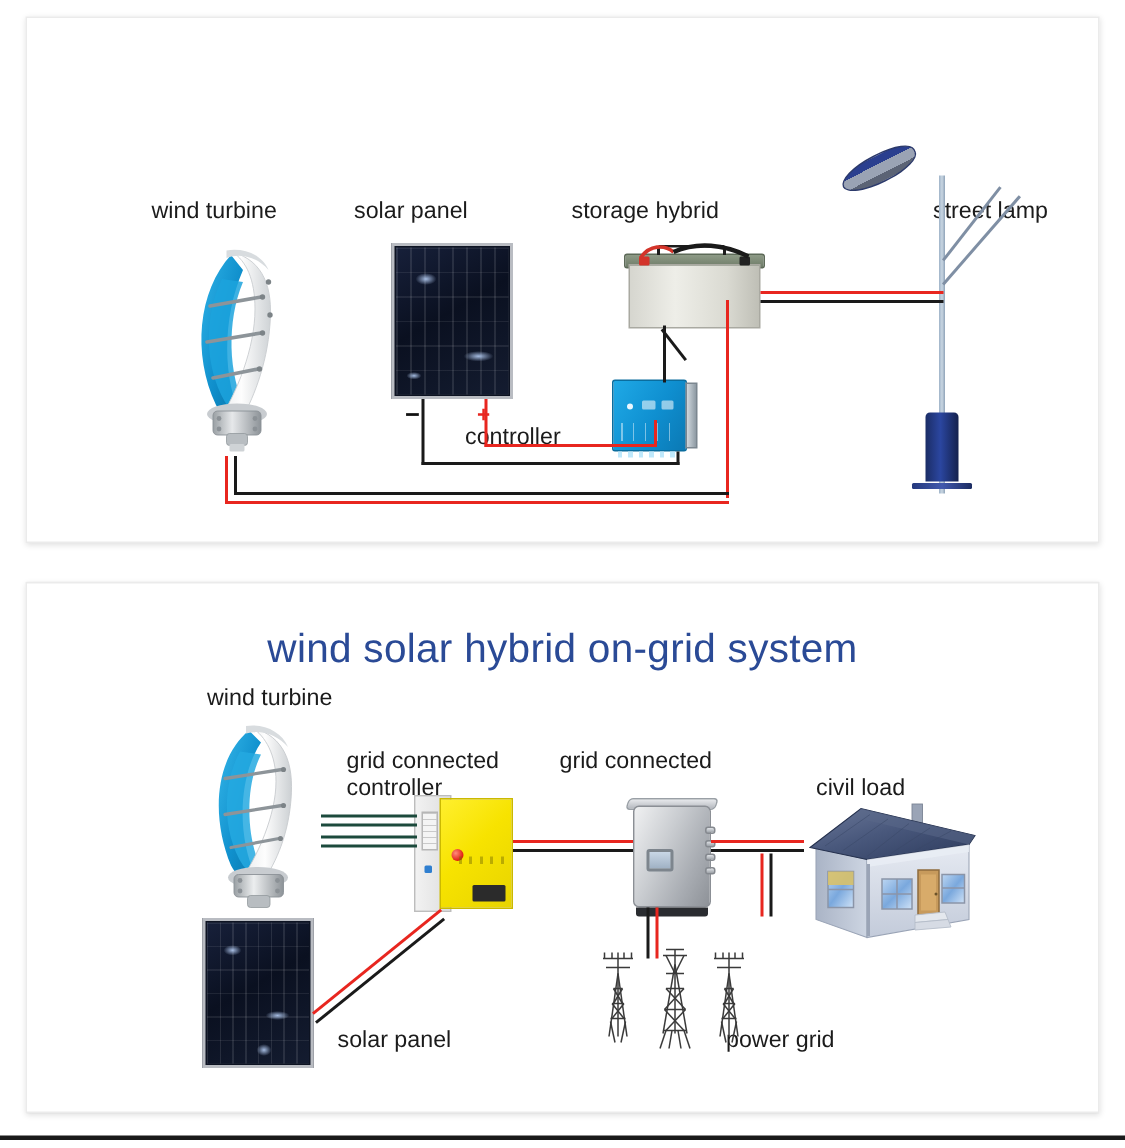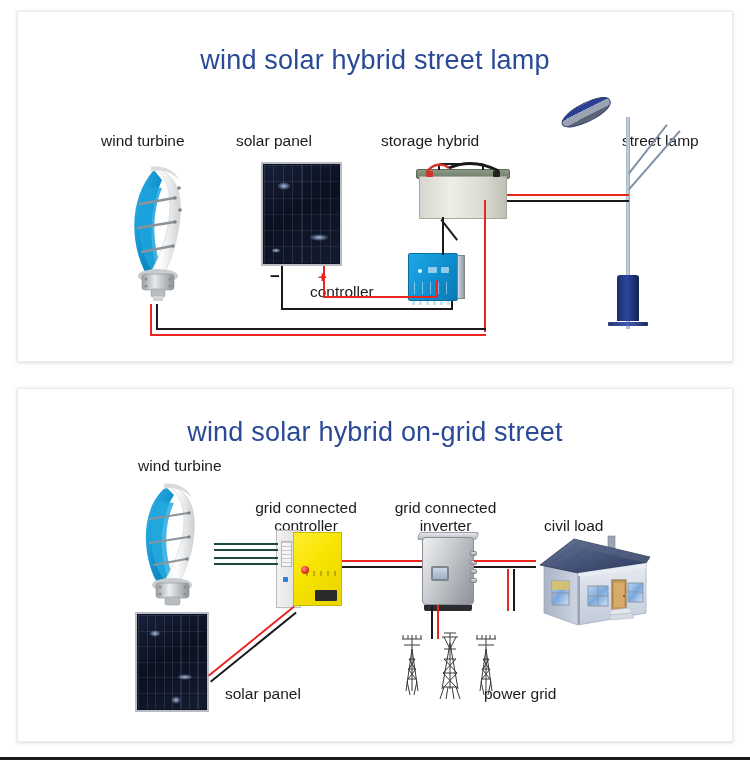--- a/index.html
+++ b/index.html
@@ -42,21 +42,21 @@
   #title-1 { top: 33px; }
   #title-2 { top: 28px; }
 
   .lbl {
     position: absolute;
     color: #1b1b1b;
     font-size: 15.5px;
     line-height: 18px;
     white-space: nowrap;
   }
-  .lbl.ctr { text-align: center; }
+  .lbl.ctr { }
 
   
   .wire { position: absolute; background: #e8261f; }
   .wire.blk { background: #1a1a1a; }
   .wire.h { height: 2px; }
   .wire.v { width: 2px; }
   .wire.grn { background: #1c4a3c; height: 2px; }
   .diagwire { position:absolute; transform-origin: 0 0; height:2px; background:#e8261f; }
   .diagwire.blk { background:#1a1a1a; }
 
@@ -219,21 +219,20 @@
   .pylons { position:absolute; }
 </style>
 </head>
 <body>
 
 <div class="page">
 
   <div class="card" id="card-top">
     <div class="diagram">
 
-      <div class="title" id="title-1">wind solar hybrid street lamp</div>
 
       <div class="lbl" style="left:83px; top:120px;">wind turbine</div>
       <div class="lbl" style="left:218px; top:120px;">solar panel</div>
       <div class="lbl" style="left:363px; top:120px;">storage hybrid</div>
       <div class="lbl" style="left:604px; top:120px;">street lamp</div>
       <div class="lbl" style="left:290px; top:271px; background:#fff; padding:0 2px;">controller</div>
 
       <div class="turbine" style="left:100px; top:146px; width:80px; height:148px;">
         <svg width="80" height="148" viewBox="0 0 80 148">
           <defs>
@@ -347,29 +346,28 @@
       <div class="wire v blk" style="left:138px; top:292px; height:26px;"></div>
       <div class="wire v" style="left:132px; top:292px; height:32px;"></div>
       <div class="wire h blk" style="left:138px; top:316px; width:330px;"></div>
       <div class="wire h" style="left:132px; top:322px; width:336px;"></div>
     </div>
   </div>
 
   <div class="card" id="card-bottom">
     <div class="diagram">
 
-      <div class="title" id="title-2">wind solar hybrid on-grid street</div>
+      <div class="title" id="title-2">wind solar hybrid on-grid system</div>
 
       <div class="lbl" style="left:120px; top:68px;">wind turbine</div>
 
       <div class="lbl ctr" style="left:213px; top:110px; width:150px;">grid connected</div>
       <div class="lbl ctr" style="left:213px; top:128px; width:150px;">controller</div>
 
       <div class="lbl ctr" style="left:355px; top:110px; width:145px;">grid connected</div>
-      <div class="lbl ctr" style="left:355px; top:128px; width:145px;">inverter</div>
 
       <div class="lbl" style="left:506px; top:128px;margin-left:20px;">civil load</div>
 
       <div class="lbl" style="left:207px; top:296px;">solar panel</div>
 
       <div class="lbl" style="left:466px; top:296px;">power grid</div>
 
       <div class="turbine" style="left:118px; top:92px; width:84px; height:130px;">
         <svg width="84" height="130" viewBox="0 0 84 130">
           <defs>

